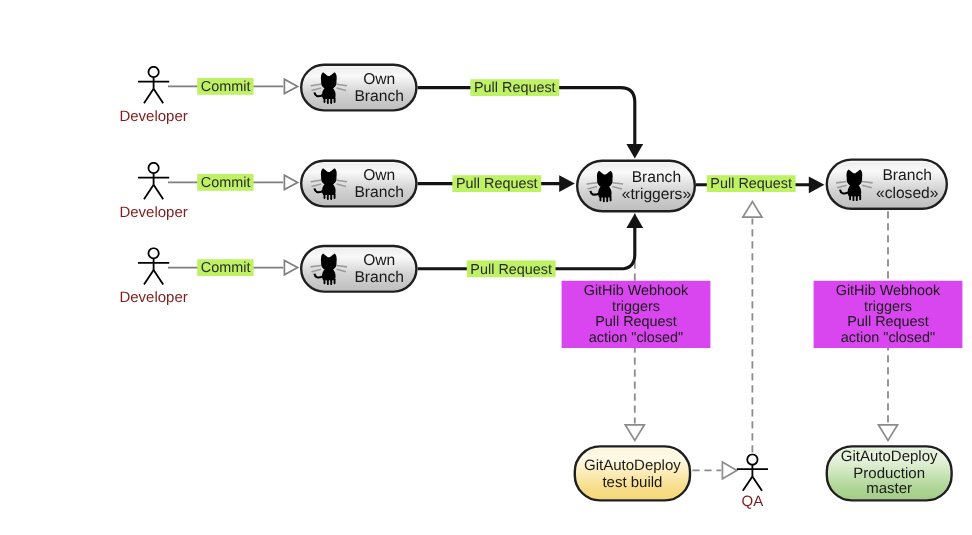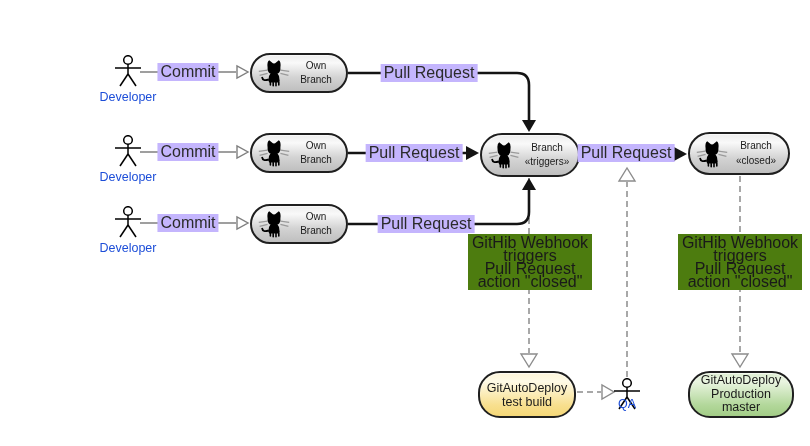--- a/index.html
+++ b/index.html
@@ -8,37 +8,37 @@
     font-family:"Liberation Sans","DejaVu Sans",sans-serif;color:#1a1a1a;overflow:hidden;
   }
   .edges{position:absolute;left:0;top:0;width:810px;height:446px;}
   .node{
     position:absolute;box-sizing:border-box;border:2.5px solid #1f1f1f;border-radius:22px;
     display:flex;align-items:center;justify-content:center;
     background:linear-gradient(180deg,#ececec 0%,#f9f9f9 22%,#d3d3d3 62%,#bfbfbf 100%);
     box-shadow:inset 0 1px 1px rgba(255,255,255,.7);
   }
   .node .octo{position:absolute;left:6px;top:50%;transform:translateY(-50%);}
-  .node .ntext{margin-left:34px;text-align:center;font-size:10px;line-height:14.5px;width:calc(100% - 38px);}
+  .node .ntext{margin-left:34px;text-align:center;font-size:13px;line-height:14.5px;width:calc(100% - 38px);}
   .node .ntext span{display:block;}
   .node.plain .ntext{margin-left:0;width:100%;}
   .node.yellow{background:linear-gradient(180deg,#fdf5d8 0%,#fefae6 20%,#f8df8e 75%,#f5d878 100%);}
   .node.green{background:linear-gradient(180deg,#dcedd0 0%,#e9f4e0 20%,#b2d79a 75%,#a3cd87 100%);}
   .edge-label{
-    position:absolute;transform:translate(-50%,-50%);background:#c4b5fd;padding:0 3px;
-    font-size:16px;white-space:nowrap;color:#2b2b2b;
+    position:absolute;transform:translate(-50%,-50%);background:#bef264;padding:0 3px;
+    font-size:12px;white-space:nowrap;color:#2b2b2b;
   }
   .annotation{
     position:absolute;transform:translateX(-50%);width:124px;text-align:center;
-    background:#4d7c0f;font-size:16px;line-height:13px;color:#1a1a1a;padding:2px 0;
+    background:#d946ef;font-size:12px;line-height:13px;color:#1a1a1a;padding:2px 0;
   }
   .annotation span{display:block;}
   .actor{position:absolute;}
   .actor-label{
-    position:absolute;transform:translateX(-50%);font-size:12.5px;color:#1d4ed8;white-space:nowrap;
+    position:absolute;transform:translateX(-50%);font-size:12.5px;color:#7f1d1d;white-space:nowrap;
   }
 </style>
 </head>
 <body>
 
 <div class="canvas">
 
   <svg class="edges" viewBox="0 0 810 446">
 
     <g stroke="#8c8c8c" stroke-width="1.5" fill="none" stroke-dasharray="6 4">
@@ -121,21 +121,21 @@
 
   <svg class="actor" style="left:613px;top:378px" width="28" height="34" viewBox="0 0 28 34">
     <g stroke="#000" stroke-width="1.5" fill="none">
       <circle cx="14" cy="5" r="4.3" fill="#fff"></circle>
       <line x1="14" y1="9.3" x2="14" y2="19"></line>
       <line x1="1" y1="13" x2="27" y2="13"></line>
       <line x1="14" y1="19" x2="6" y2="31"></line>
       <line x1="14" y1="19" x2="22" y2="31"></line>
     </g>
   </svg>
-  <div class="actor-label" style="left:627px;top:397px">QA</div>
+  <div class="actor-label" style="left:627px;top:411px">QA</div>
 
   <div class="node" style="left:250px;top:53px;width:98px;height:40px">
     <svg class="octo" width="32" height="30" viewBox="0 0 40 36">
       <g stroke="#9a9a9a" stroke-width="1.6" fill="none">
         <path d="M1 16 L12 14.5"></path>
           <path d="M2 21 L12 18.5"></path>
         <path d="M39 16 L28 14.5"></path>
           <path d="M38 21 L28 18.5"></path>
       </g>
       <path fill="#000" d="M12 11 Q11 4 14 2 L19 6 Q20 5.8 21 6 L26 2 Q29 4 28 11 Q28.5 16 25 18.5 L15 18.5 Q11.5 16 12 11 Z"></path>

